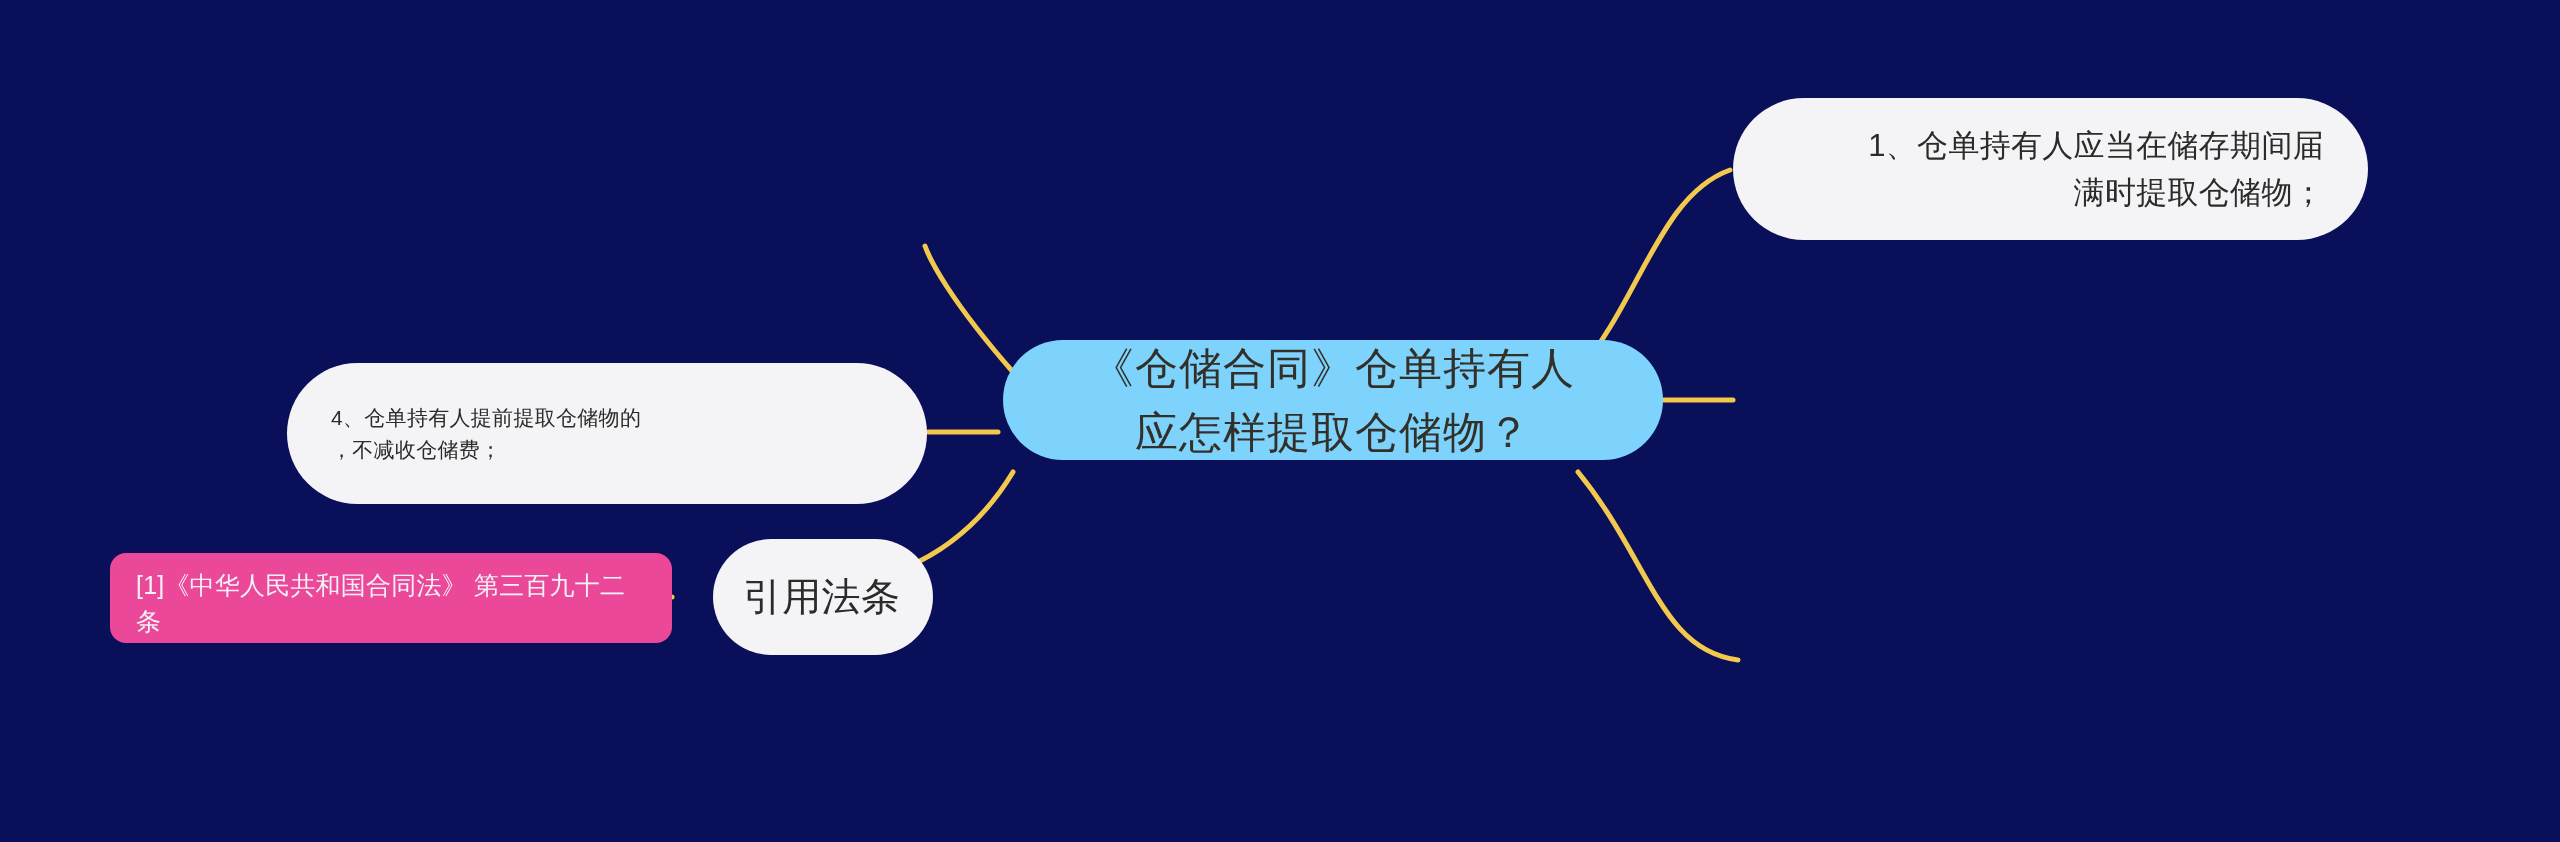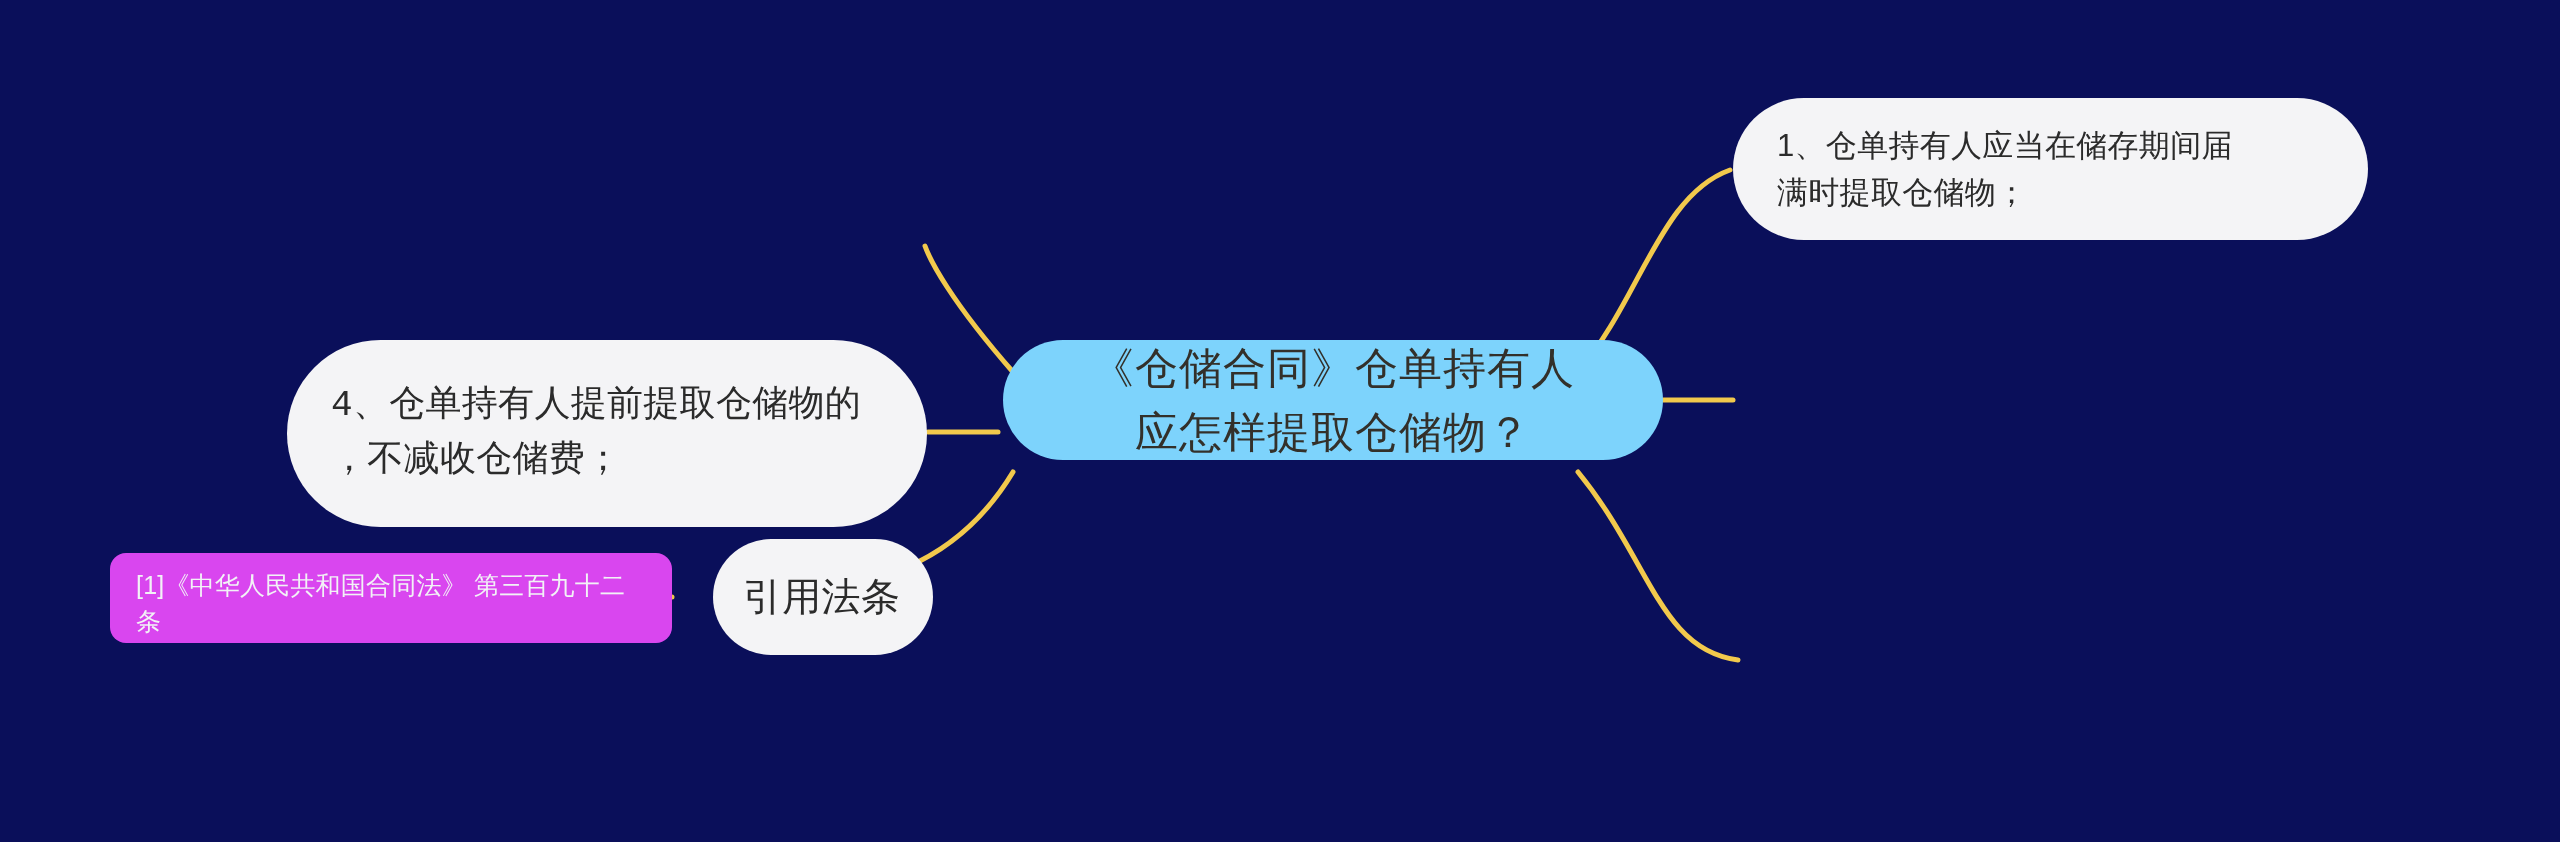--- a/index.html
+++ b/index.html
@@ -56,21 +56,21 @@
     z-index: 6;
     letter-spacing: 1px;
   }
   .center-node .ctext {
     white-space: pre-line;
     font-size: 43px;
   }
   .citation {
     position: absolute;
     box-sizing: border-box;
-    background: #d946ef;
+    background: #ec4899;
     color: #f2f2f6;
     border-radius: 16px;
     line-height: 1.45;
     z-index: 4;
     letter-spacing: 0.2px;
   }
   .n-text { display: block; white-space: pre-line; }
 </style>
 </head>
 <body>
@@ -92,32 +92,32 @@
     <path d="M 1013 472 C 960 560, 880 595, 730 597" fill="none" stroke="#f2c94c" stroke-width="5" stroke-linecap="round"></path>
 
     <path d="M 672 597 L 612 597" fill="none" stroke="#f2c94c" stroke-width="5" stroke-linecap="round"></path>
   </svg>
 
   <div class="center-node" style="left:1003px; top:340px; width:660px; height:120px;">
     <span class="ctext">《仓储合同》仓单持有人
 应怎样提取仓储物？</span>
   </div>
 
-  <div class="node" style="left:1733px; top:104px; width:635px; height:130px;">
+  <div class="node" style="left:1733px; top:104px; width:635px; height:130px;text-align:right;">
     <div class="bubble multiline" style="padding:24px 44px; font-size:31px;">
       <span class="n-text">1、仓单持有人应当在储存期间届
 满时提取仓储物；</span>
     </div>
   </div>
 
 
 
 
   <div class="node" style="left:287px; top:371px; width:640px; height:125px;">
-    <div class="bubble multiline" style="padding:39px 44px; font-size:36px;font-family:Liberation Mono, monospace;">
+    <div class="bubble multiline" style="padding:39px 44px; font-size:21px;">
       <span class="n-text">4、仓单持有人提前提取仓储物的
 ，不减收仓储费；</span>
     </div>
   </div>
 
   <div class="node" style="left:713px; top:560px; width:220px; height:74px;">
     <div class="bubble" style="padding:28px 30px; font-size:39px; ">
       <span class="n-text">引用法条</span>
     </div>
   </div>

